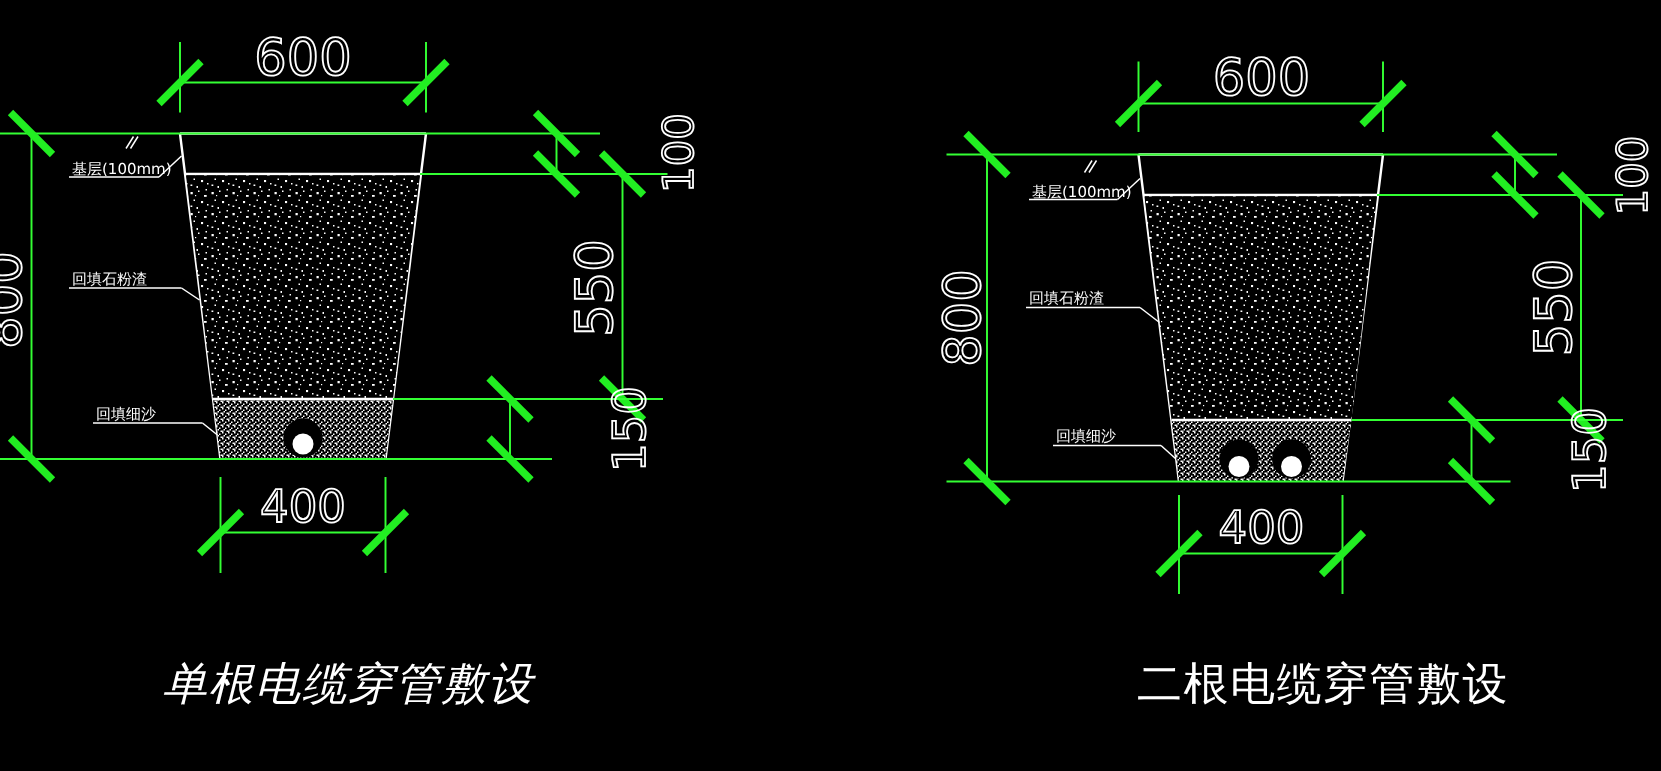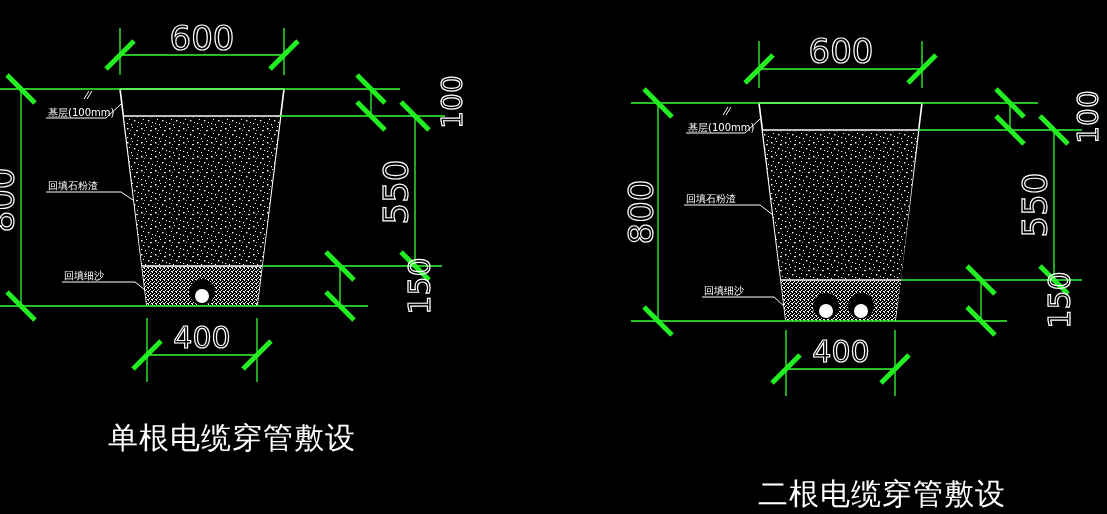--- a/index.html
+++ b/index.html
@@ -208,14 +208,14 @@
       <text x="686" y="202" class="lbl">回填石粉渣</text>
     </g>
     <g>
       <line class="lead" x1="702" y1="297" x2="774" y2="297"></line>
       <line class="lead" x1="774" y1="297" x2="784" y2="306"></line>
       <text x="704" y="294" class="lbl">回填细沙</text>
     </g>
   </g>
 </svg>
 
-<div class="title" style="left:108px;top:418px;">单根电缆穿管敷设</div>
-<div class="title" style="left:758px;top:436px;margin-top:38px;">二根电缆穿管敷设</div>
+<div class="title" style="left:108px;top:436px;font-style:italic;">单根电缆穿管敷设</div>
+<div class="title" style="left:758px;top:436px;">二根电缆穿管敷设</div>
 
 </body></html>

